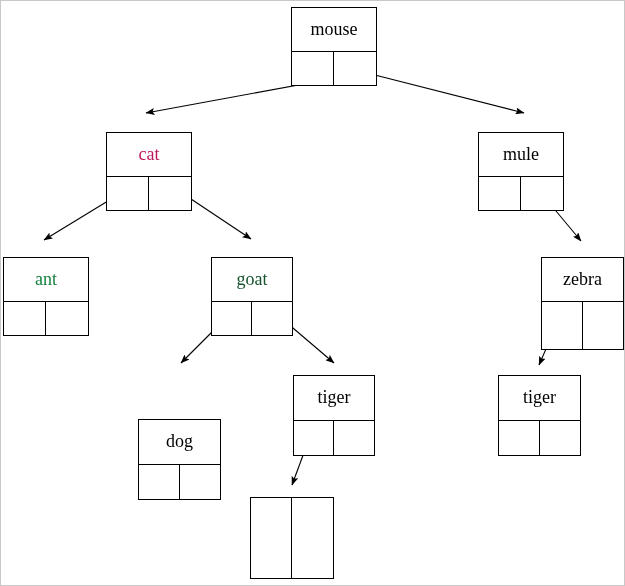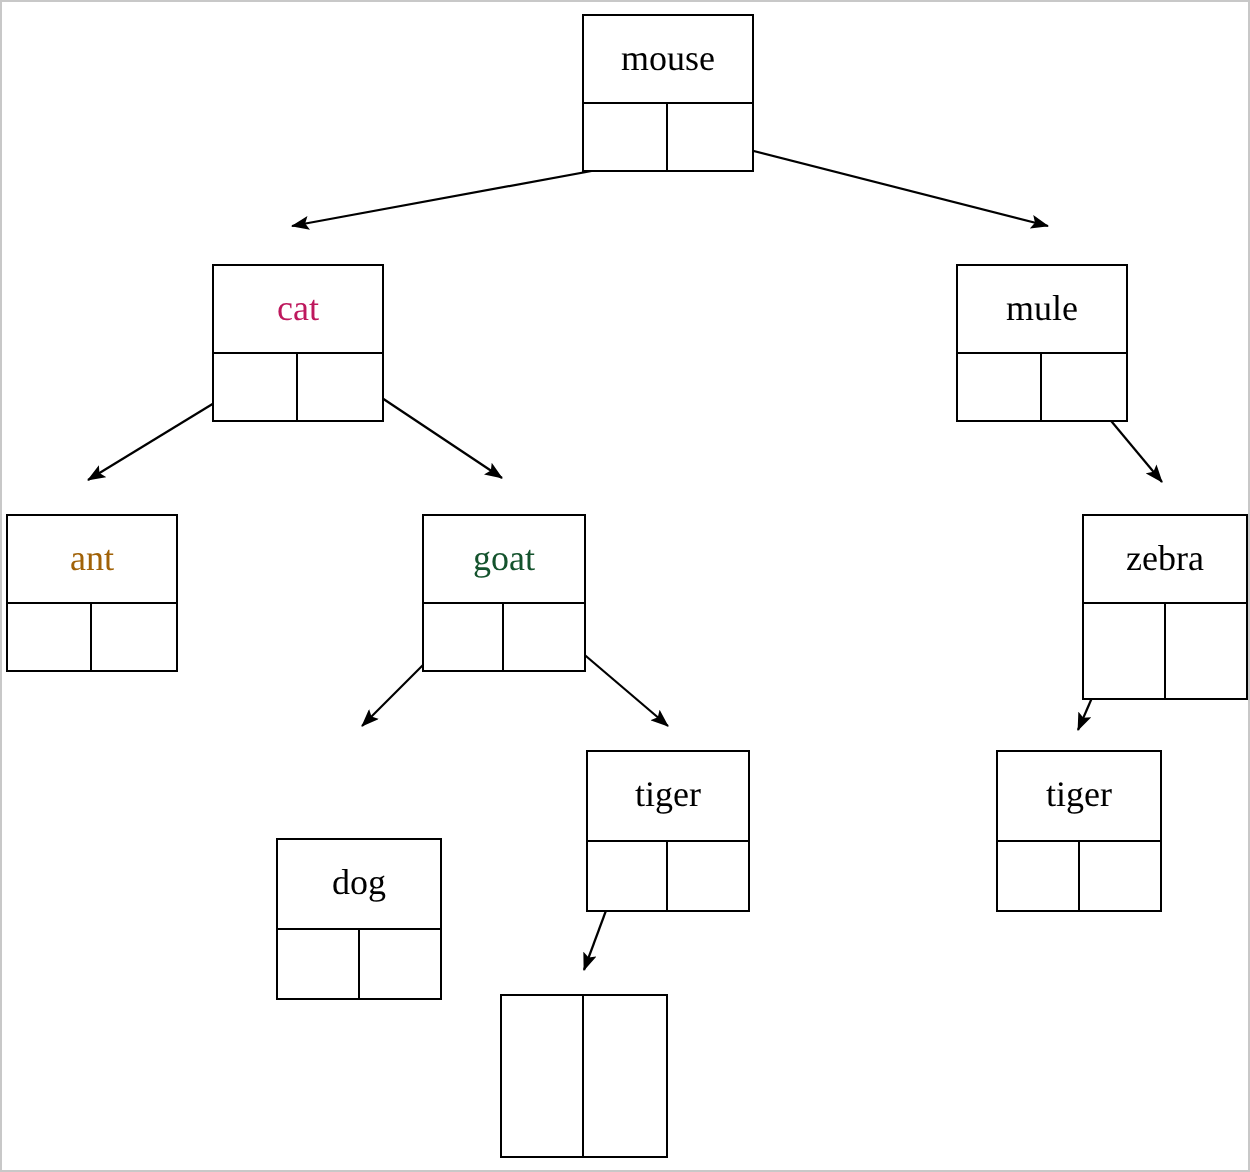--- a/index.html
+++ b/index.html
@@ -94,21 +94,21 @@
         </div>
       </div>
       <div class="node" style="left: 477px; top: 131px; width: 86px; height: 79px; border-color: rgb(0, 0, 0);">
         <div class="node-label" style="height: 44px; border-bottom-color: rgb(0, 0, 0); color: rgb(0, 0, 0);">mule</div>
         <div class="node-ptrs">
           <div class="ptr-cell left" style="border-right-color: rgb(0, 0, 0);"></div>
           <div class="ptr-cell right"></div>
         </div>
       </div>
       <div class="node" style="left: 2px; top: 256px; width: 86px; height: 79px; border-color: rgb(0, 0, 0);">
-        <div class="node-label" style="height: 44px; border-bottom-color: rgb(0, 0, 0); color: #a16207;">ant</div>
+        <div class="node-label" style="height: 44px; border-bottom-color: rgb(0, 0, 0); color: #15803d;">ant</div>
         <div class="node-ptrs">
           <div class="ptr-cell left" style="border-right-color: rgb(0, 0, 0);"></div>
           <div class="ptr-cell right"></div>
         </div>
       </div>
       <div class="node" style="left: 210px; top: 256px; width: 82px; height: 79px; border-color: rgb(0, 0, 0);">
         <div class="node-label" style="height: 44px; border-bottom-color: rgb(0, 0, 0); color: #14532d; font-family: Liberation Serif, serif;">goat</div>
         <div class="node-ptrs">
           <div class="ptr-cell left" style="border-right-color: rgb(0, 0, 0);"></div>
           <div class="ptr-cell right"></div>

